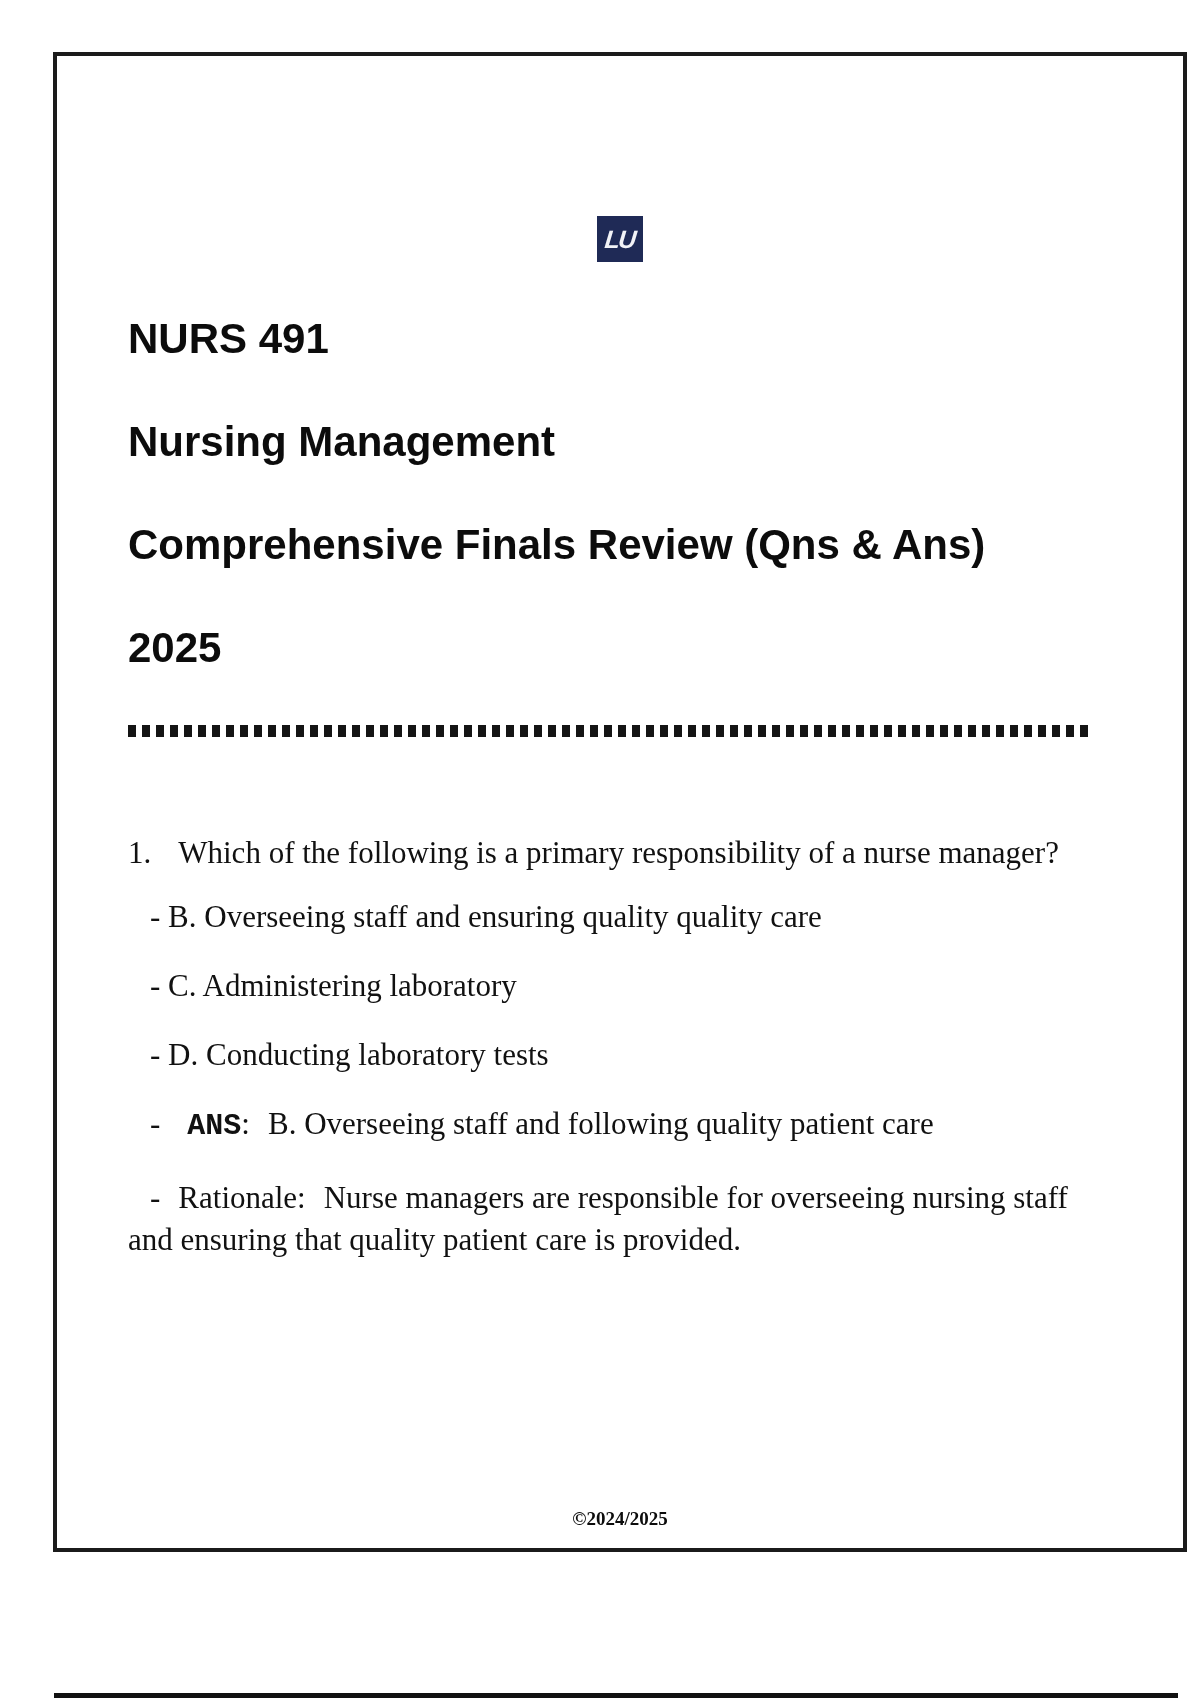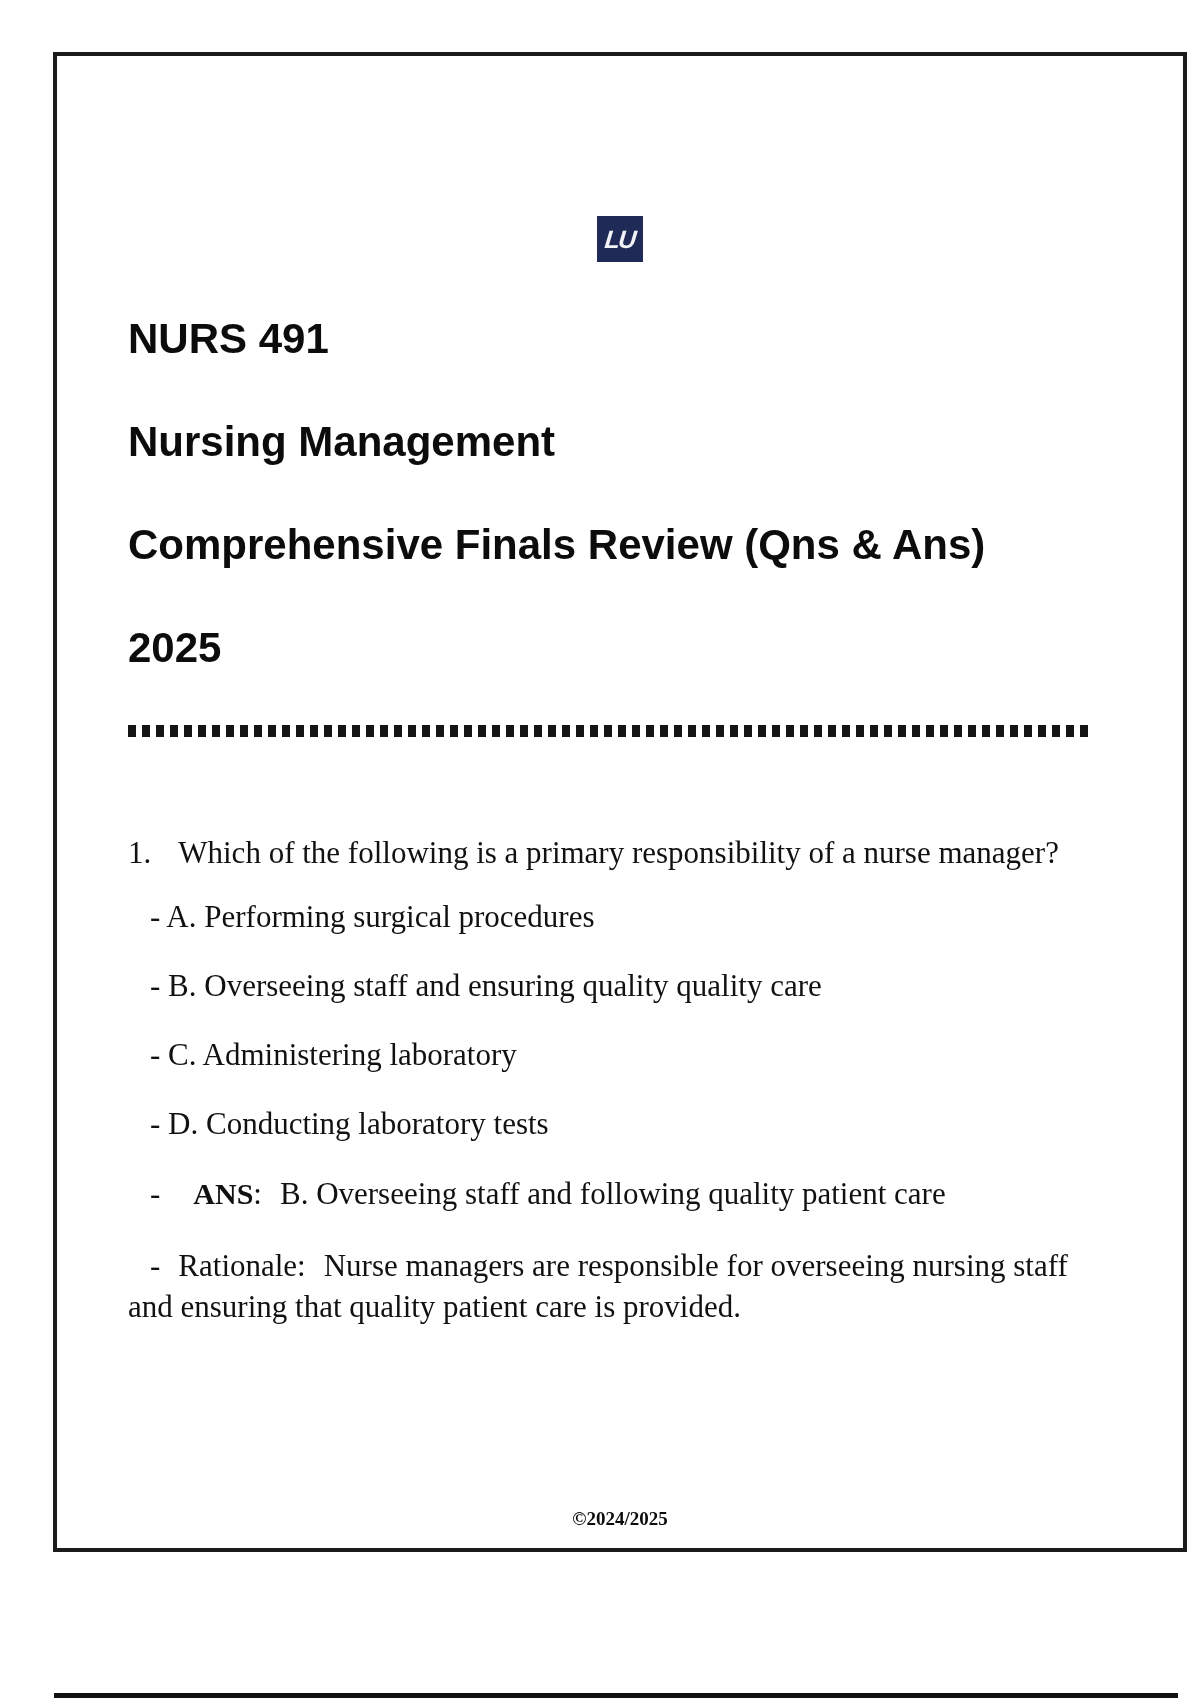--- a/index.html
+++ b/index.html
@@ -33,21 +33,21 @@
   .question-block{
     position:absolute;top:774px;left:71px;width:968px;
     font-size:31px;line-height:1.5;
   }
   .q-first{margin:0 0 20px 0;}
   .qgap{display:inline-block;width:27px;}
   .qgap-sm{display:inline-block;width:18px;}
   .option{padding-left:22px;margin:0 0 29px 0;line-height:1.3;}
   .ans-line{padding-left:22px;margin:0 0 31px 0;line-height:1.3;}
   .ans-label{
-    font-family:Liberation Serif, serif;font-weight:bold;font-size:30px;margin-left:6px;
+    font-family:Liberation Mono, monospace;font-weight:bold;font-size:30px;
   }
   .rationale{margin:0;text-indent:22px;line-height:1.33;}
   .page-footer{
     position:absolute;top:1452px;left:0;width:100%;text-align:center;
     font-size:19px;font-weight:bold;color:#0c0c0c;
   }
   .next-page-line{
     position:absolute;top:1693px;left:54px;width:1124px;height:5px;background:#111;
   }
 </style>
@@ -65,21 +65,20 @@
     <div class="heading">Nursing Management</div>
     <div class="heading">Comprehensive Finals Review (Qns &amp; Ans)</div>
     <div class="heading">2025</div>
   </div>
 
   <div class="dotted-rule"></div>
 
   <div class="question-block">
     <p class="q-first"><span>1.</span><span class="qgap"></span><span>Which of the following is a primary responsibility of a nurse manager?</span></p>
 
-    <div class="option">- A. Performing surgical procedures</div>
     <div class="option">- B. Overseeing staff and ensuring quality quality care</div>
     <div class="option">- C. Administering laboratory</div>
     <div class="option">- D. Conducting laboratory tests</div>
 
     <div class="ans-line"><span>-</span><span class="qgap"></span><span class="ans-label">ANS</span><span>:</span><span class="qgap-sm"></span><span>B. Overseeing staff and following quality patient care</span></div>
 
     <p class="rationale"><span>-</span><span class="qgap-sm"></span><span>Rationale:</span><span class="qgap-sm"></span><span>Nurse managers are responsible for overseeing nursing staff and ensuring that quality patient care is provided.</span></p>
   </div>
 
   <div class="page-footer">©2024/2025</div>

